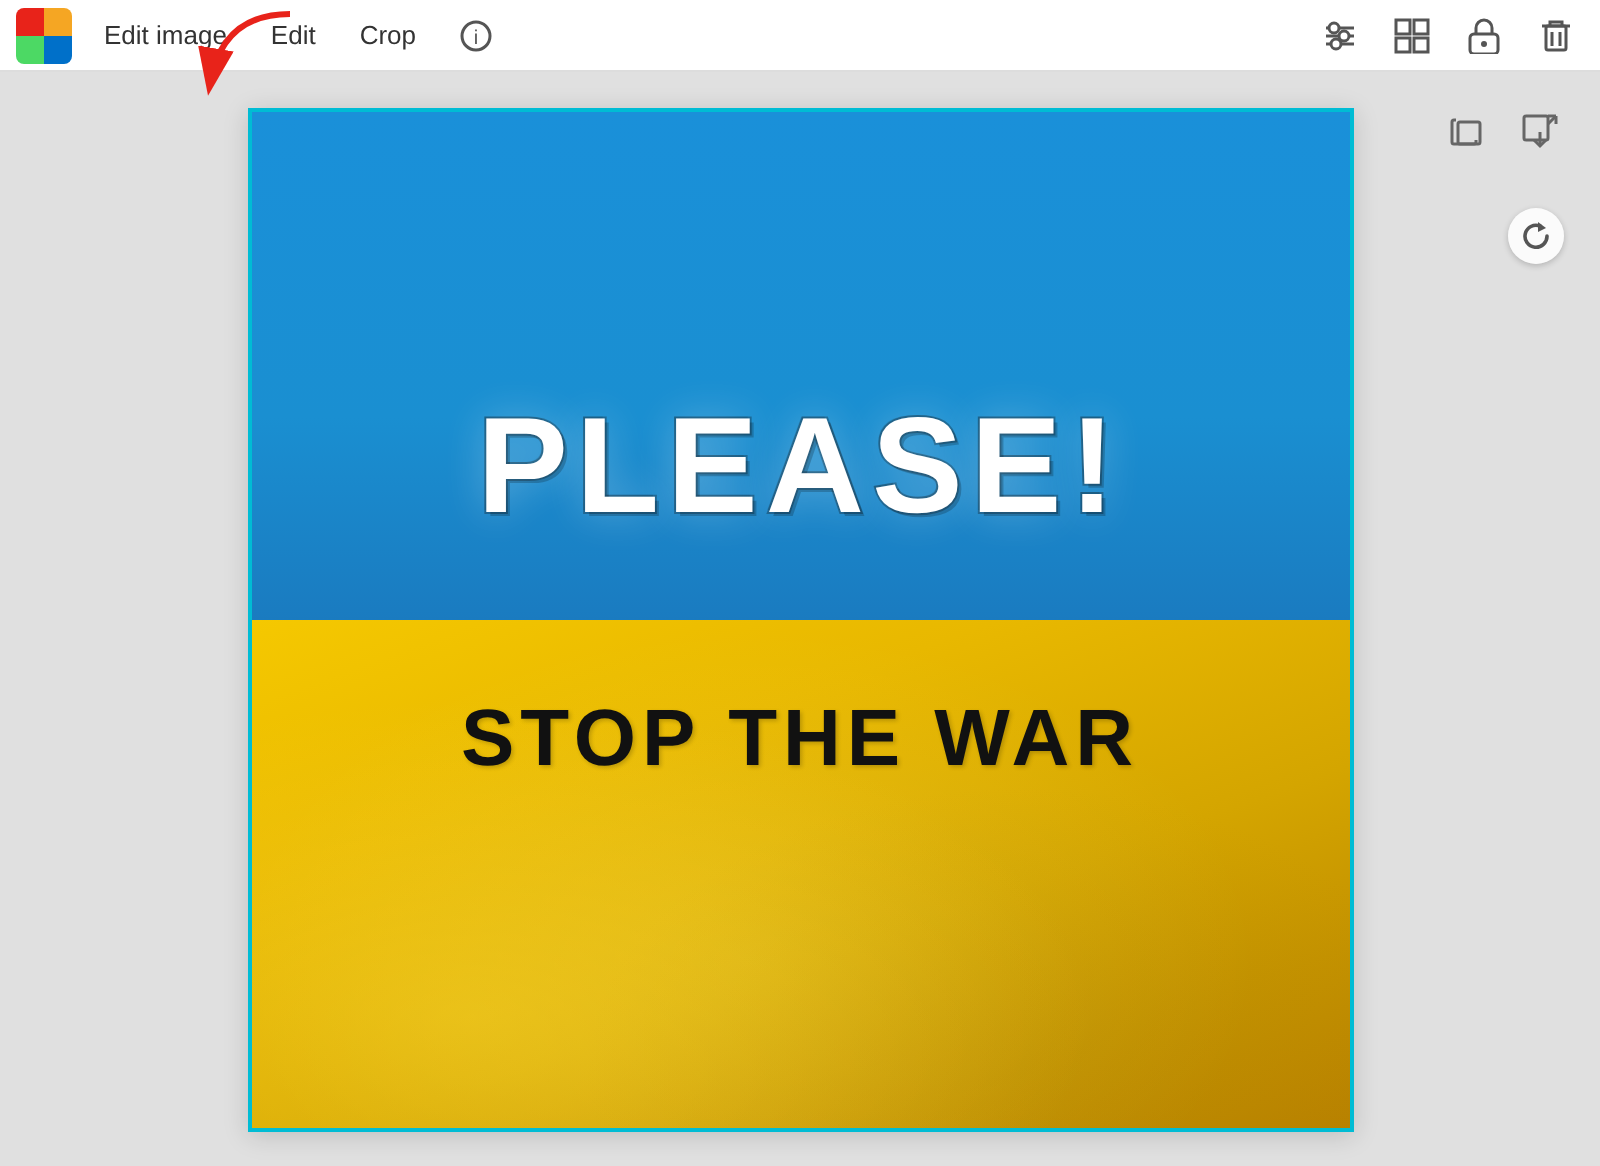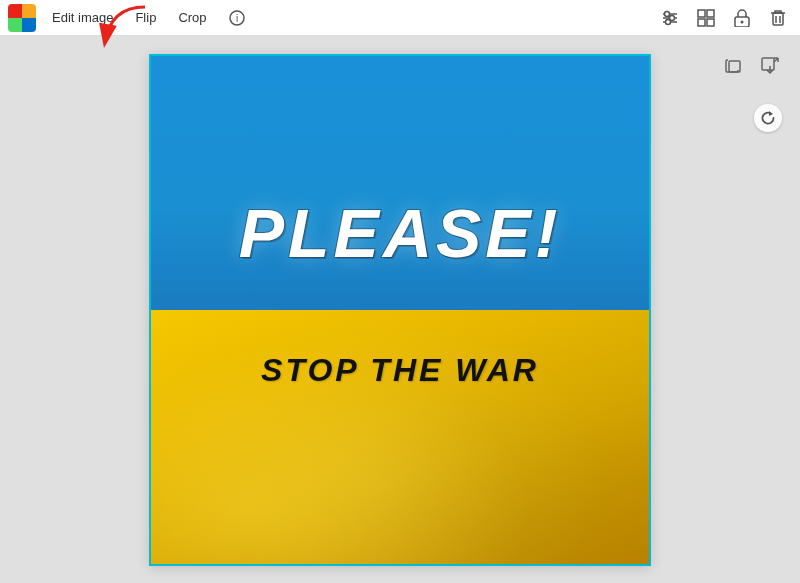--- a/index.html
+++ b/index.html
@@ -133,26 +133,25 @@
       align-items: center;
       justify-content: center;
       font-size: 16px;
       color: #555;
       box-shadow: 0 1px 3px rgba(0,0,0,0.2);
     }
 
     
     .image-frame {
       position: relative;
-      width: 502px;
+      width: 553px;
       height: 512px;
       border: 2px solid #00bcd4;
       overflow: hidden;
       box-shadow: 0 2px 12px rgba(0,0,0,0.15);
-      font-style: italic;
     }
 
     
     .ukraine-flag-image {
       width: 100%;
       height: 100%;
       position: relative;
       overflow: hidden;
     }
 
@@ -208,21 +207,21 @@
       
       paint-order: stroke fill;
     }
 
     
     .stop-war-text {
       position: absolute;
       top: 62%;
       left: 50%;
       transform: translate(-50%, -50%);
-      font-size: 32px;
+      font-size: 40px;
       font-weight: 900;
       color: #111;
       letter-spacing: 3px;
       text-align: center;
       white-space: nowrap;
       font-family: 'Arial Black', 'Impact', sans-serif;
       text-shadow: 1px 1px 2px rgba(0,0,0,0.2);
     }
 
     
@@ -245,21 +244,21 @@
         <rect y="14" width="14" height="14" fill="#4cd964"></rect>
         <rect x="14" y="14" width="14" height="14" fill="#0070c9"></rect>
       </svg>
     </div>
 
     <button class="toolbar-btn">
       <span>Edit image</span>
     </button>
 
     <button class="toolbar-btn">
-      <span>Flip</span>
+      <span>Edit</span>
     </button>
 
     <button class="toolbar-btn">
       <span>Crop</span>
     </button>
 
     <button class="toolbar-btn">
       <svg width="16" height="16" viewBox="0 0 16 16">
         <circle cx="8" cy="8" r="7" fill="none" stroke="#555" stroke-width="1.5"></circle>
         <text x="8" y="12" text-anchor="middle" font-size="10" fill="#555">i</text>

